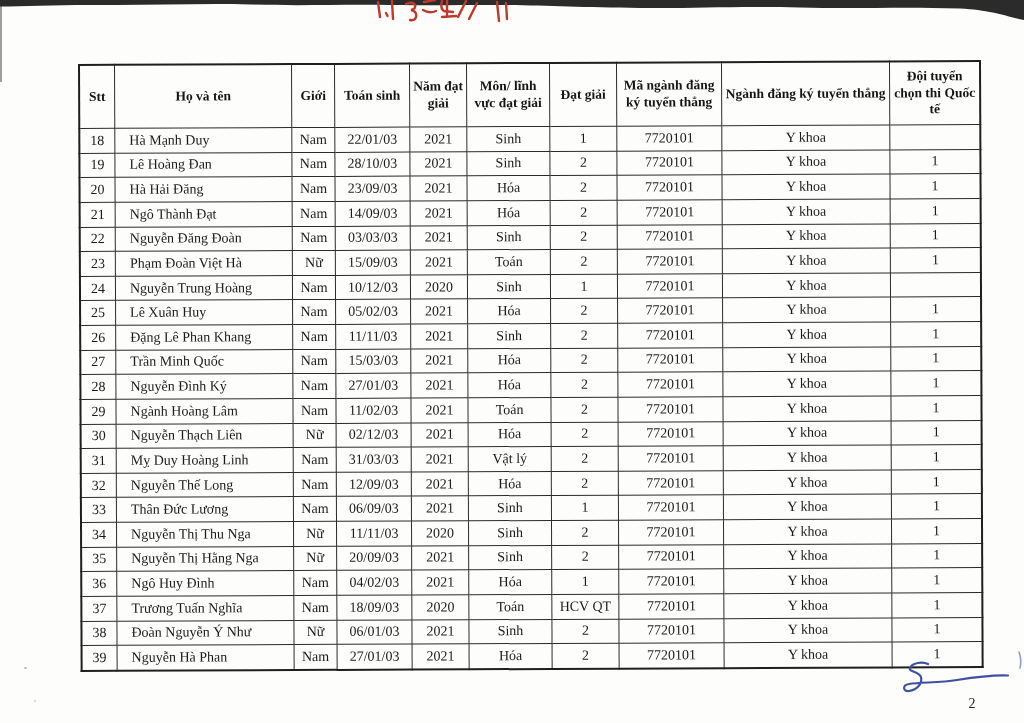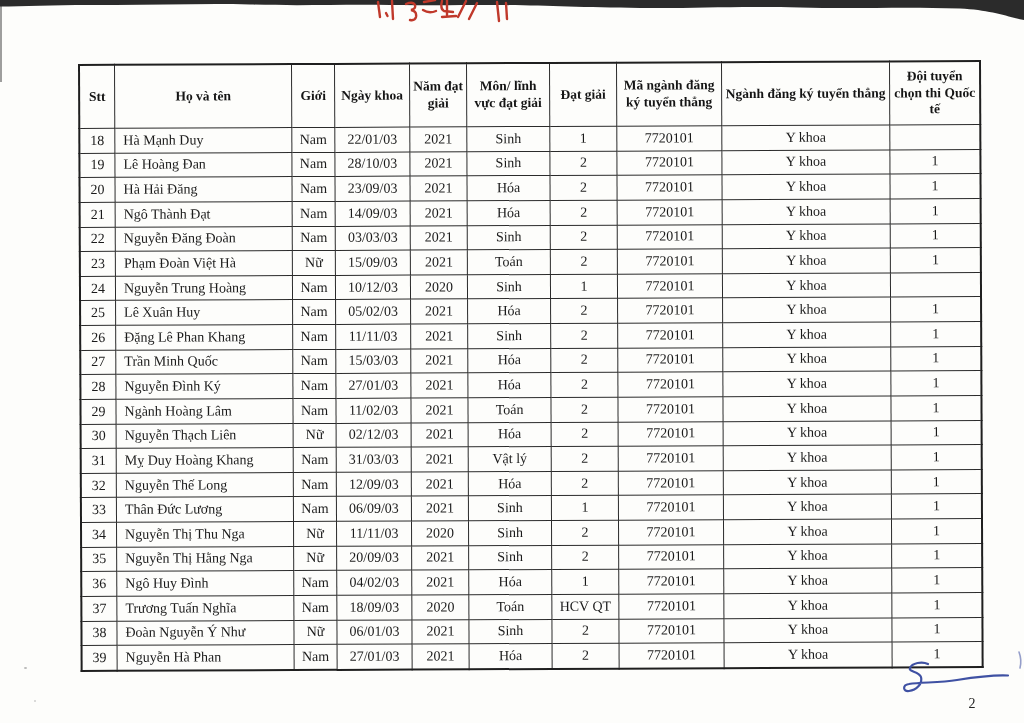--- a/index.html
+++ b/index.html
@@ -27,21 +27,21 @@
   th{
     height:60px;font-size:13.5px;font-weight:bold;text-align:center;
     vertical-align:middle;line-height:1.25;padding:1px 2px;color:#151515;
   }
   td{
     height:23.64px;font-size:14px;text-align:center;vertical-align:middle;
     padding:0 2px;line-height:1;color:#1a1a1a;
   }
   .c0{width:30px}
   .c1{width:172px}
-  td.c1{text-align:left;padding-left:8px;}
+  td.c1{text-align:left;padding-left:14px;}
   .c2{width:38px}
   .c3{width:70px}
   .c4{width:52px}
   .c5{width:78px}
   .c6{width:62px}
   .c7{width:100px}
   .c8{width:163px}
   .c9{width:85px}
   
   .signature{position:absolute;left:895px;top:650px;width:129px;height:50px;}
@@ -80,21 +80,21 @@
     </g>
   </svg>
 
   <div class="table-wrap">
     <table>
       <thead>
         <tr>
             <th class="c0">Stt</th>
             <th class="c1">Họ và tên</th>
             <th class="c2">Giới</th>
-            <th class="c3">Ngày khoa</th>
+            <th class="c3">Toán sinh</th>
             <th class="c4">Năm đạt giải</th>
             <th class="c5">Môn/ lĩnh vực đạt giải</th>
             <th class="c6">Đạt giải</th>
             <th class="c7">Mã ngành đăng ký tuyển thẳng</th>
             <th class="c8">Ngành đăng ký tuyển thẳng</th>
             <th class="c9">Đội tuyển chọn thi Quốc tế</th>
           </tr>
       </thead>
       <tbody>
           <tr>
@@ -248,21 +248,21 @@
             <td class="c3">02/12/03</td>
             <td class="c4">2021</td>
             <td class="c5">Hóa</td>
             <td class="c6">2</td>
             <td class="c7">7720101</td>
             <td class="c8">Y khoa</td>
             <td class="c9">1</td>
           </tr>
           <tr>
             <td class="c0">31</td>
-            <td class="c1">Mỵ Duy Hoàng Khang</td>
+            <td class="c1">Mỵ Duy Hoàng Linh</td>
             <td class="c2">Nam</td>
             <td class="c3">31/03/03</td>
             <td class="c4">2021</td>
             <td class="c5">Vật lý</td>
             <td class="c6">2</td>
             <td class="c7">7720101</td>
             <td class="c8">Y khoa</td>
             <td class="c9">1</td>
           </tr>
           <tr>

